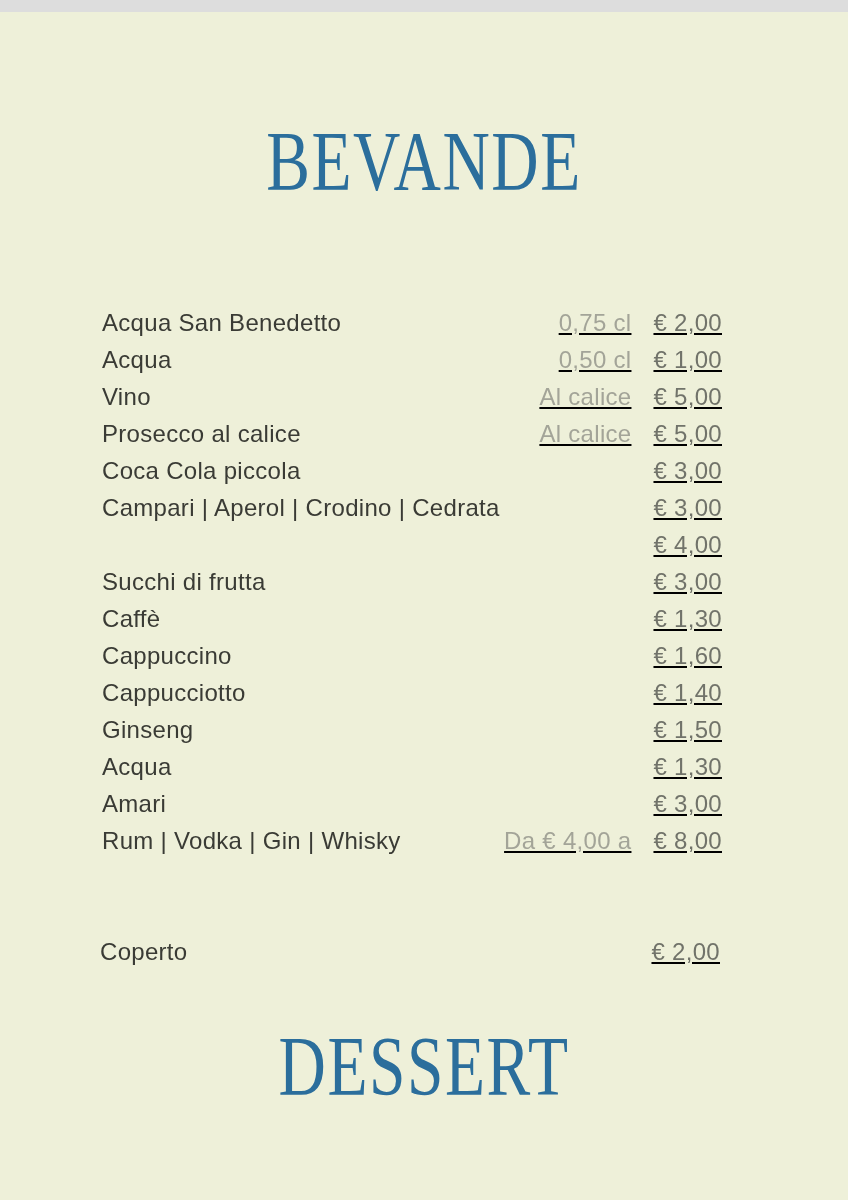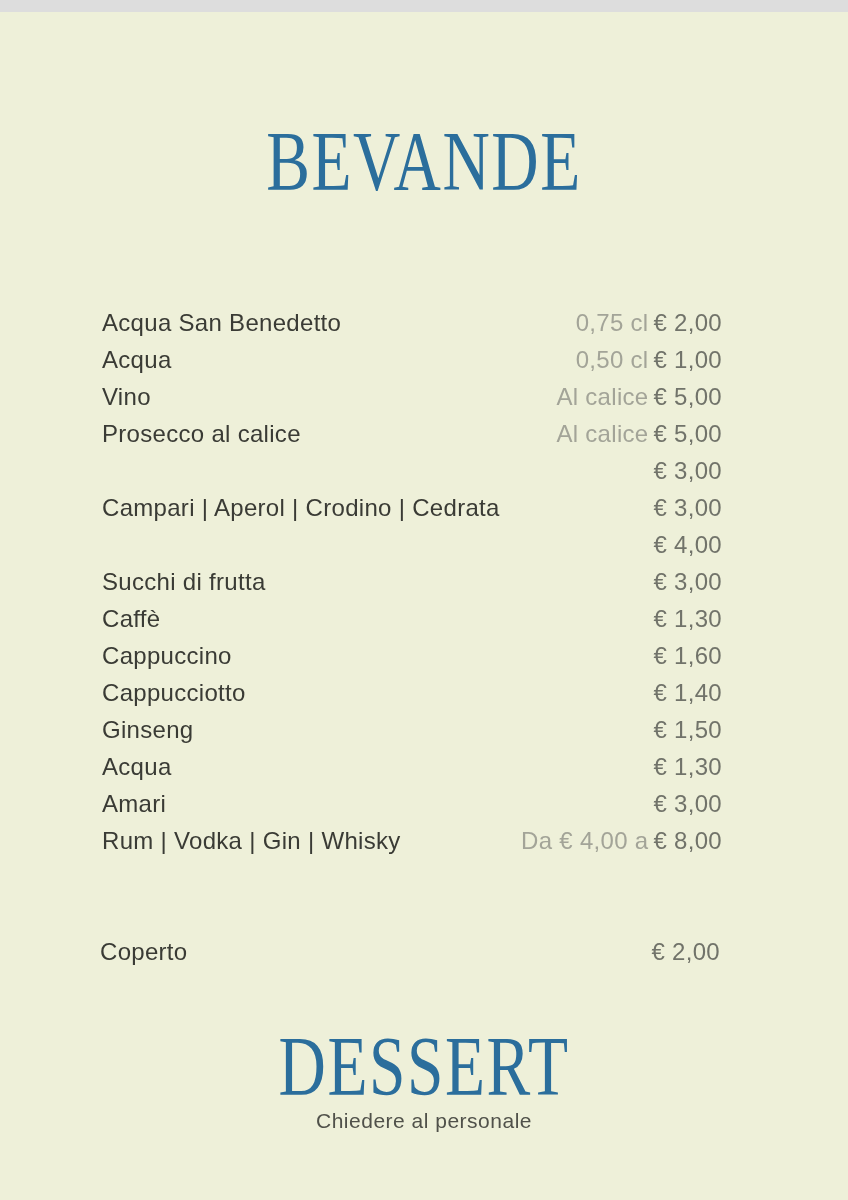--- a/index.html
+++ b/index.html
@@ -72,22 +72,23 @@
   .item-name{
     font-size:24px;
     color:var(--item-name);
     letter-spacing:0.3px;
     white-space:nowrap;
   }
   .row-right{
     display:flex;
     align-items:flex-start;
     margin-left:auto;
-    gap:5px;
+    gap:22px;
     white-space:nowrap;
+    text-decoration:underline;
   }
   .item-size{
     font-size:24px;
     color:var(--item-size);
     letter-spacing:0.3px;
   }
   .item-size:empty{ display:none; }
   .item-price{
     font-size:24px;
     color:var(--item-price);
@@ -128,20 +129,21 @@
 
   <div class="menu-row">
     <span class="item-name">Prosecco al calice</span>
     <span class="row-right">
       <span class="item-size">Al calice</span>
       <span class="item-price">€ 5,00</span>
     </span>
   </div>
 
   <div class="menu-row">
+    <span class="item-name">Coca Cola piccola</span>
     <span class="row-right">
 
       <span class="item-price">€ 3,00</span>
     </span>
   </div>
 
 
   <div class="menu-row">
     <span class="item-name">Campari | Aperol | Crodino | Cedrata</span>
     <span class="row-right">
@@ -226,15 +228,14 @@
     <div class="menu-row">
       <span class="item-name">Coperto</span>
       <span class="row-right">
         <span class="item-price">€ 2,00</span>
       </span>
     </div>
   </div>
 
   <h2 class="display-title dessert-title">DESSERT</h2>
 
-  <div class="dessert-note">Chiedere al personale</div>
 
 </div>
 
 </body></html>

